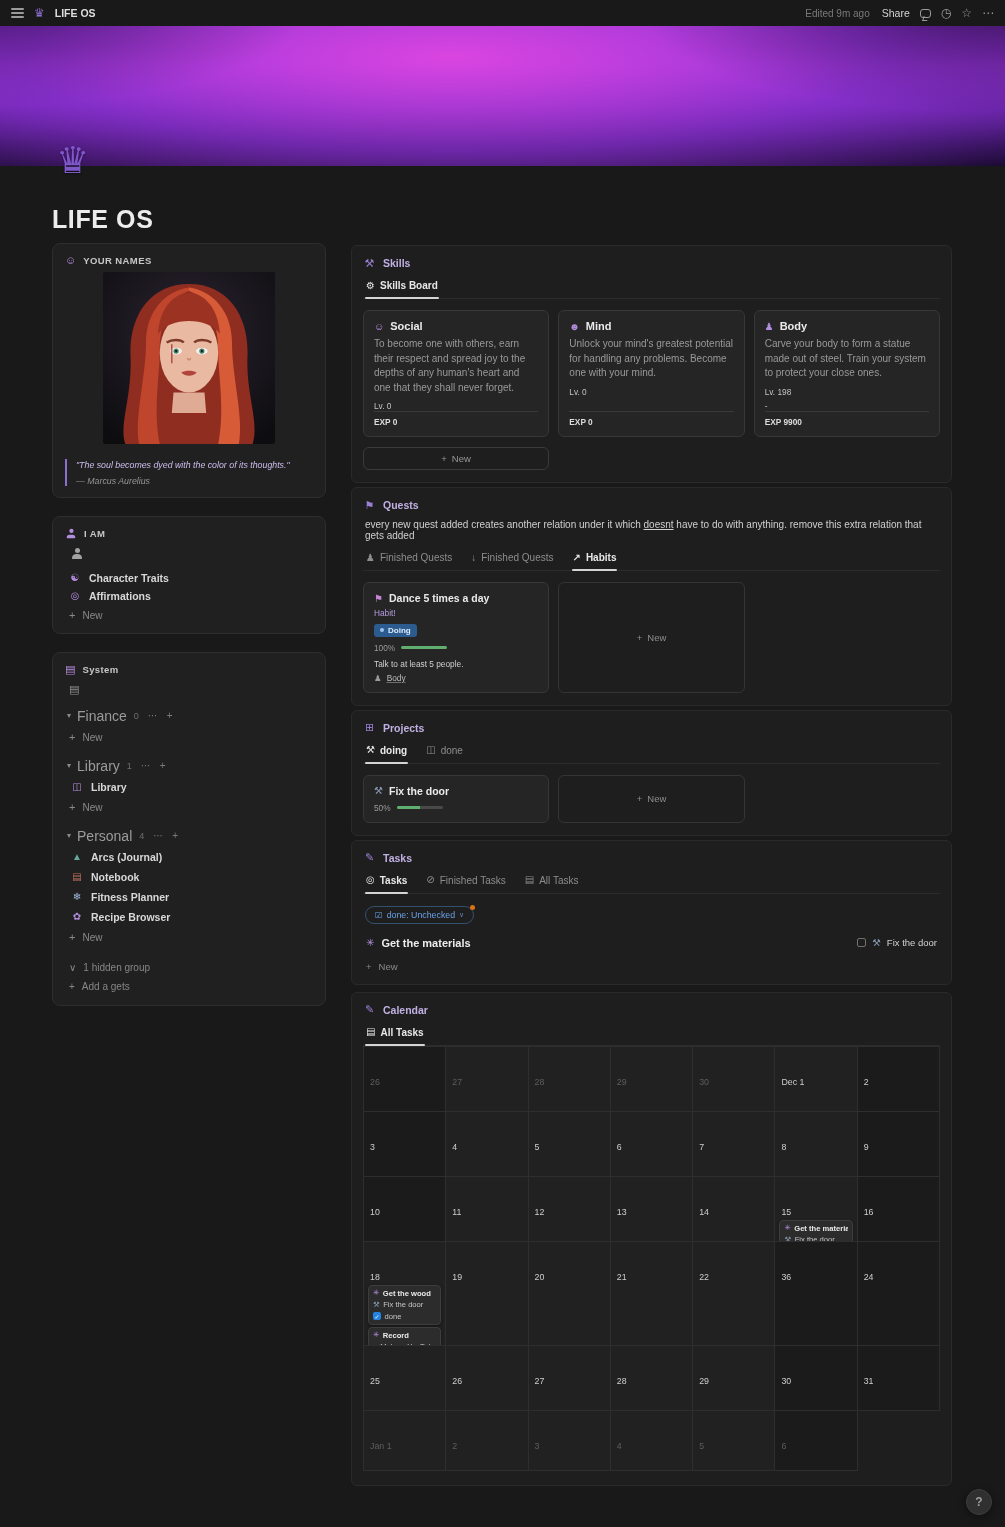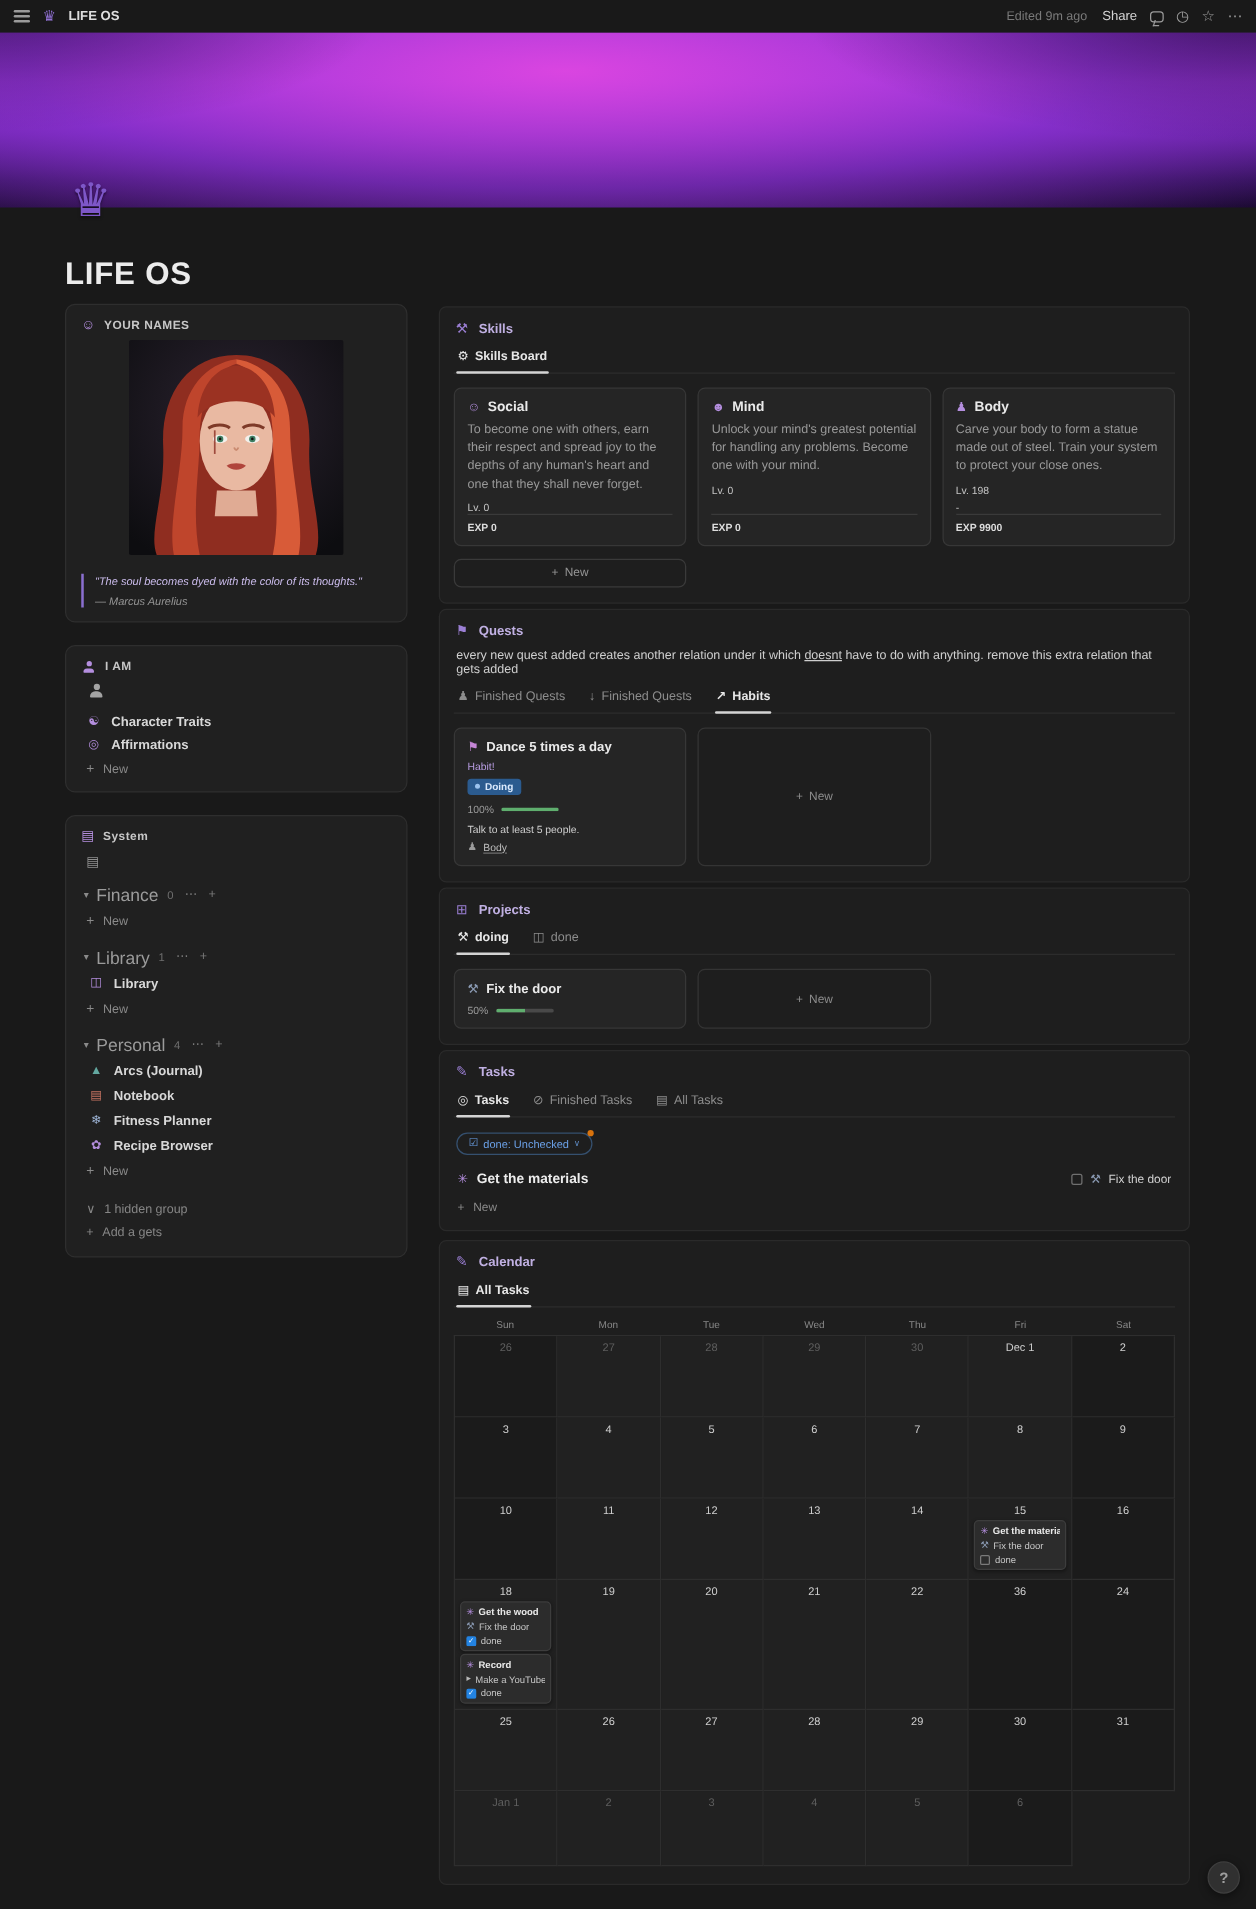--- a/index.html
+++ b/index.html
@@ -152,21 +152,21 @@
   .cal-month { font-size:11px; font-weight:700; color:#eaeaea; }
   .cal-nav { display:flex; align-items:center; gap:9px; }
   .chev { font-size:13px; color:#8d8d8d; line-height:1; cursor:pointer; }
   .today-btn { font-size:10px; color:#d2d2d2; cursor:pointer; }
   .cal-weekdays { display:grid; grid-template-columns:repeat(7,1fr); margin-top:9px; }
   .cal-weekday { text-align:center; font-size:8px; color:#888888; padding-bottom:4px; }
   .cal-grid { display:grid; grid-template-columns:repeat(7,1fr); grid-template-rows:65px 65px 65px 104px 65px 60px;
     border-top:1px solid #2e2e2e; border-left:1px solid #2e2e2e; }
   .cal-cell { border-right:1px solid #2e2e2e; border-bottom:1px solid #2e2e2e; background:#212121; padding:2px 3px; overflow:hidden; cursor:pointer; }
   .cal-cell.weekend { background:#1b1b1b; }
-  .cal-date { text-align:center; font-size:8.8px; color:#cfcfcf; padding:2px 3px 1px; }
+  .cal-date { text-align:left; font-size:8.8px; color:#cfcfcf; padding:2px 3px 1px;margin-top:26px; }
   .cal-date.dim { color:#5e5e5e; }
   .cal-date.today { padding:1px 2px 0; }
   .today-badge { display:inline-flex; width:13px; height:13px; border-radius:50%; background:#d44c47; color:#fff;
     font-size:8px; font-weight:700; align-items:center; justify-content:center; }
   .cal-event { margin:2px 1px 0; background:#2c2c2c; border:1px solid #3d3d3d; border-radius:4px; padding:3px 4px;
     display:flex; flex-direction:column; gap:2.5px; box-shadow:0 1px 3px rgba(0,0,0,.35); }
   .cal-event-line { display:flex; align-items:center; gap:3.5px; font-size:7.6px; color:#c6c6c6; white-space:nowrap; overflow:hidden; }
   .cal-event-line.bold { font-weight:700; color:#e9e9e9; }
   .cal-ico { font-size:7.5px; line-height:1; flex:none; }
   .ico-pinwheel { color:#b48ede; }
@@ -537,29 +537,20 @@
       <div class="panel-head">
         <span class="ph-ico">✎</span>
         <span class="ph-label">Calendar</span>
       </div>
       <div class="tabs">
         <div class="tab active">
           <span class="tab-ico">▤</span>
           <span>All Tasks</span>
         </div>
       </div>
-      <div class="cal-weekdays">
-          <div class="cal-weekday">Sun</div>
-          <div class="cal-weekday">Mon</div>
-          <div class="cal-weekday">Tue</div>
-          <div class="cal-weekday">Wed</div>
-          <div class="cal-weekday">Thu</div>
-          <div class="cal-weekday">Fri</div>
-          <div class="cal-weekday">Sat</div>
-        </div>
       <div class="cal-grid">
           <div class="cal-cell weekend">
             <div class="cal-date dim">26</div>
           </div>
           <div class="cal-cell">
             <div class="cal-date dim">27</div>
           </div>
           <div class="cal-cell">
             <div class="cal-date dim">28</div>
           </div>

